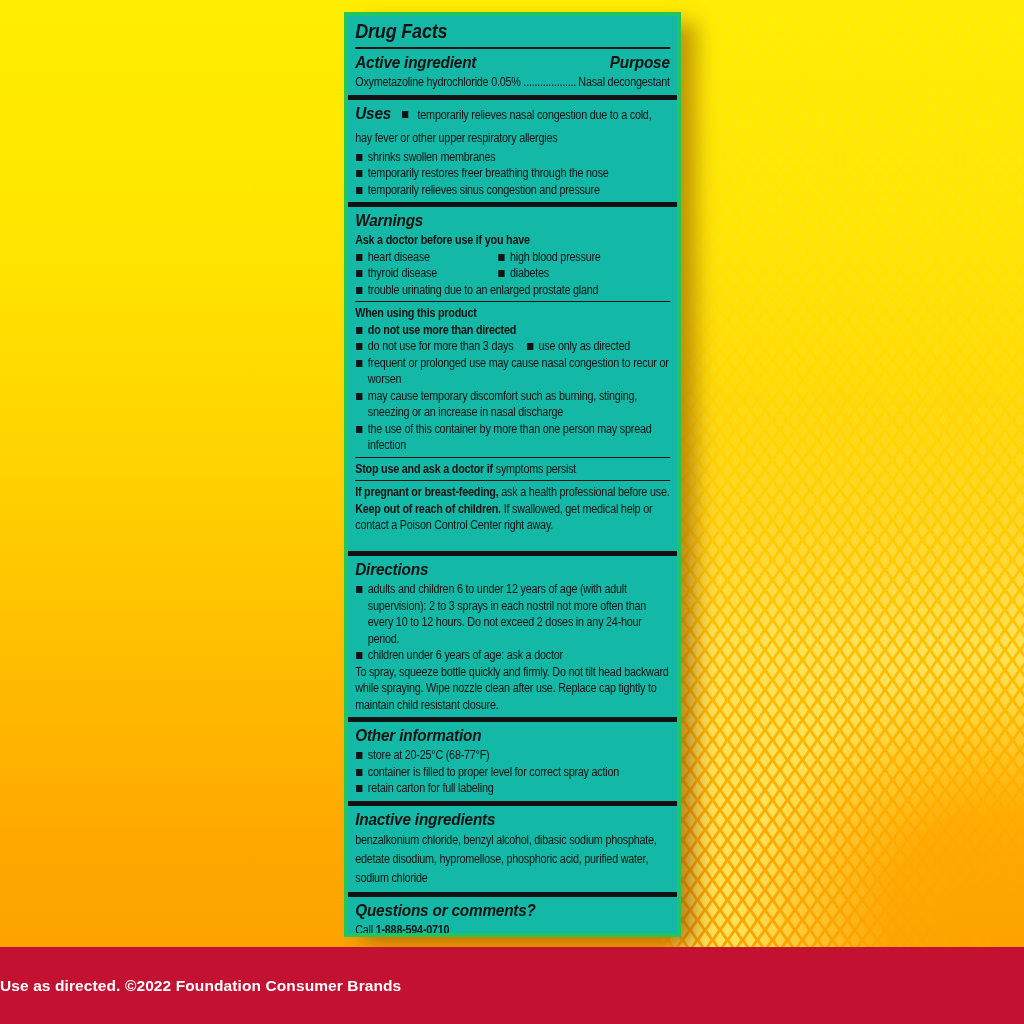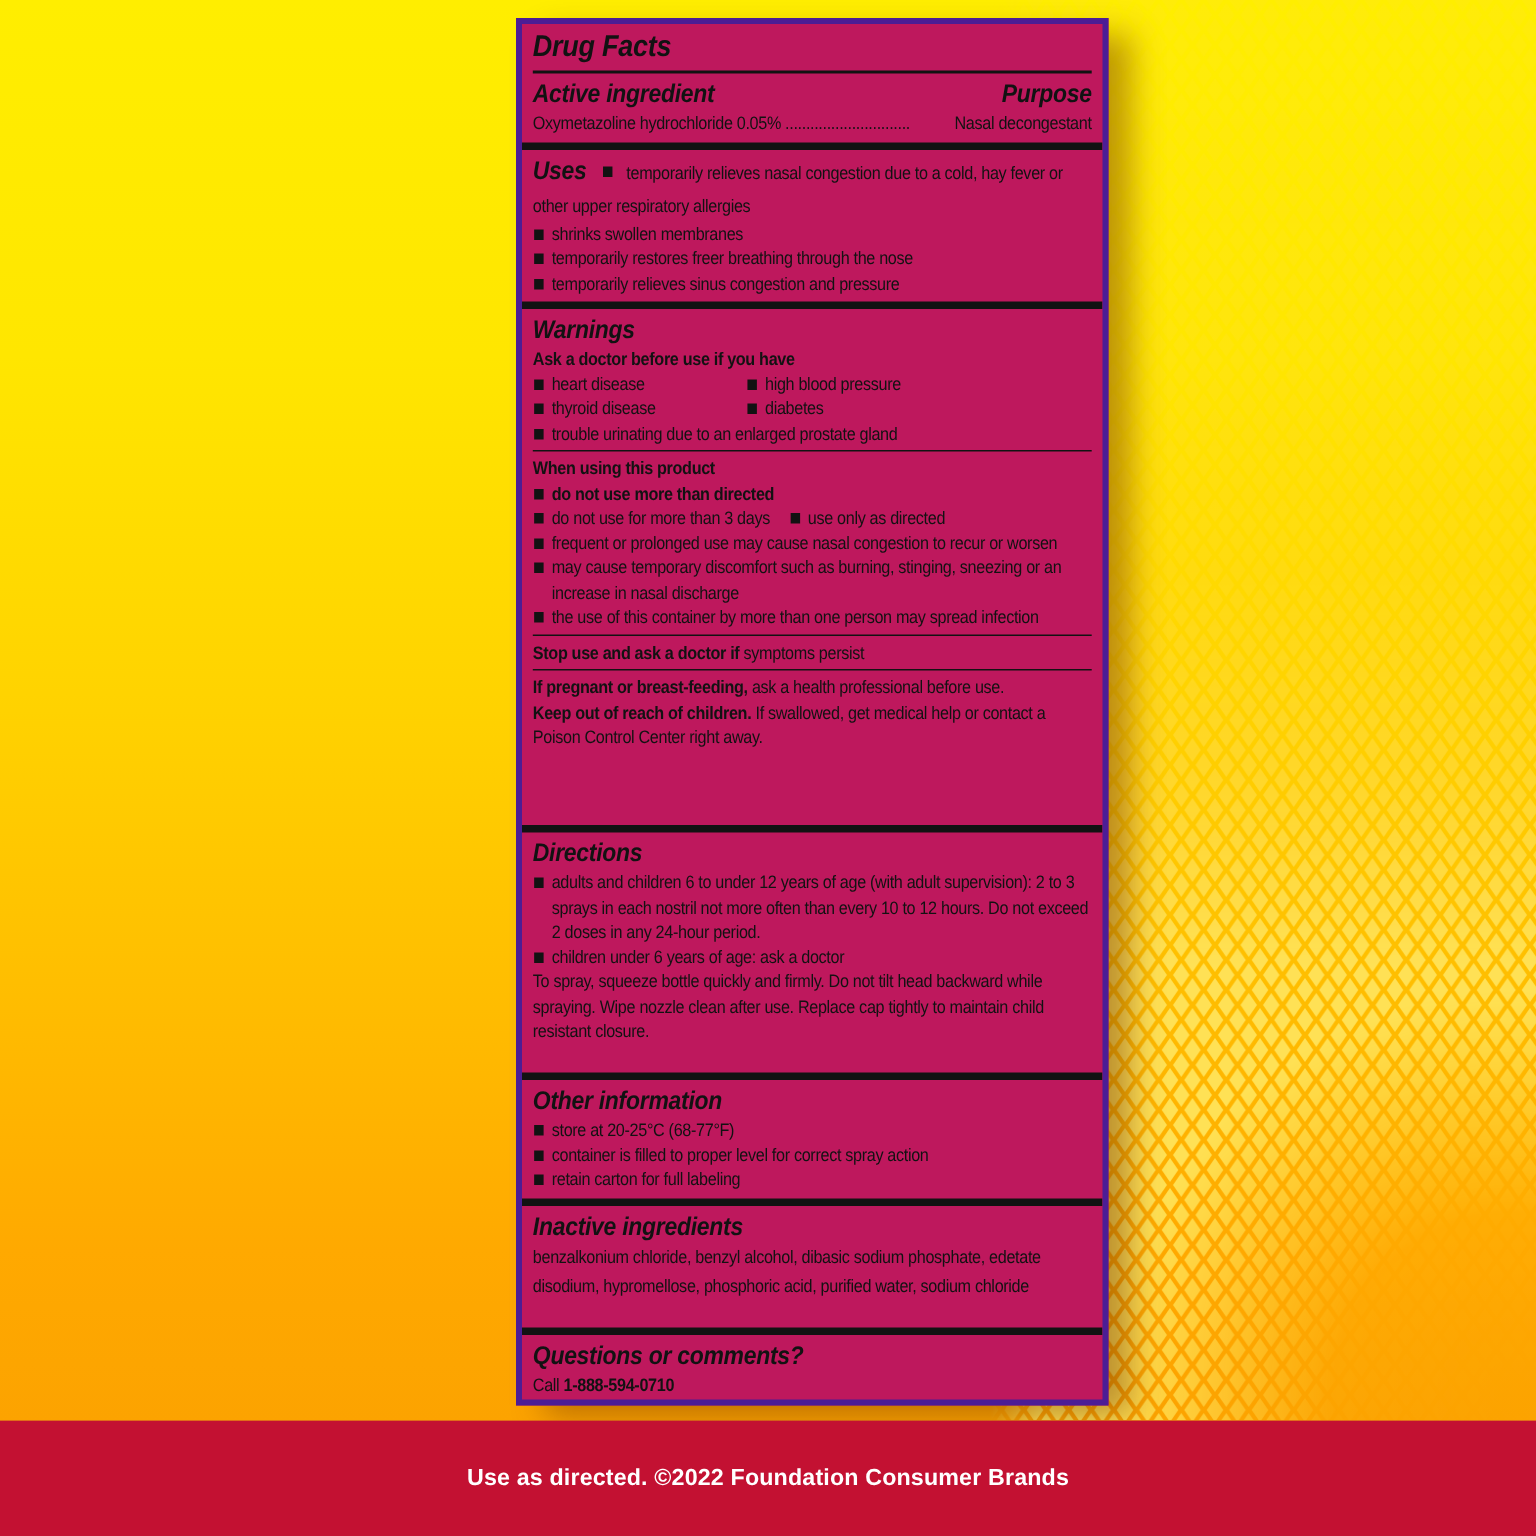--- a/index.html
+++ b/index.html
@@ -11,27 +11,27 @@
   }
   
   .bg-gradient {
     position:absolute; left:0; top:0; width:1024px; height:947px;
     background:linear-gradient(180deg,#ffee00 0%, #ffe600 25%, #ffd200 50%, #ffbb00 72%, #ffa900 88%, #fca300 100%);
   }
   .bg-svg { position:absolute; left:0; top:0; }
   
   .footer-bar {
     position:absolute; left:0; bottom:0; width:1024px; height:77px;
-    display:flex; align-items:center; justify-content:center;
+    display:flex; align-items:center; justify-content:flex-start;
   }
   .footer-text { color:#ffffff; font-weight:bold; font-size:15.5px; letter-spacing:0.1px; }
   
   .label {
-    position:absolute; left:344px; top:12px; width:395px; height:925px;
-    background:#be185d; border:4px solid #4c1d95; color:#121212;
+    position:absolute; left:344px; top:12px; width:337px; height:925px;
+    background:#14b8a6; border:4px solid #22c55e; color:#121212;
     box-shadow:17px 9px 20px -2px rgba(110,52,0,0.45);
     overflow:hidden;
   }
   .condense { transform:scaleX(0.9); transform-origin:0 0; width:111.1%; height:100%; }
   .sec { padding:3px 8px 4px; overflow:hidden; }
   .sec + .sec { border-top:5px solid #121212; }
   .h1 { font-style:italic; font-weight:bold; font-size:20px; line-height:25px; letter-spacing:-0.2px; }
   .h2 { font-style:italic; font-weight:bold; font-size:17px; line-height:22px; letter-spacing:-0.2px; }
   .h2.inline { display:inline; margin-right:10px; }
   .rule { border-top:2px solid #121212; margin:3px 0 3px; }

